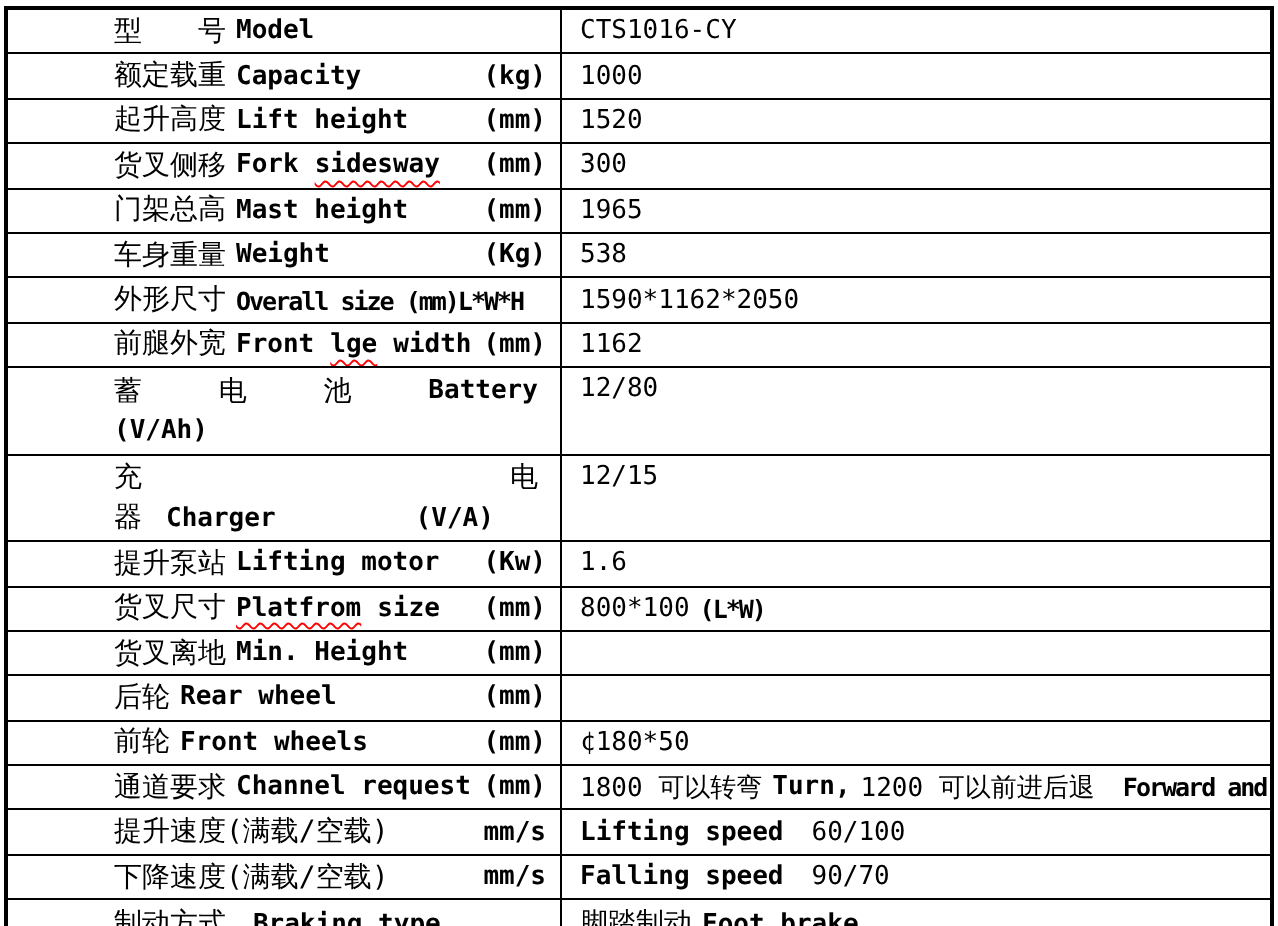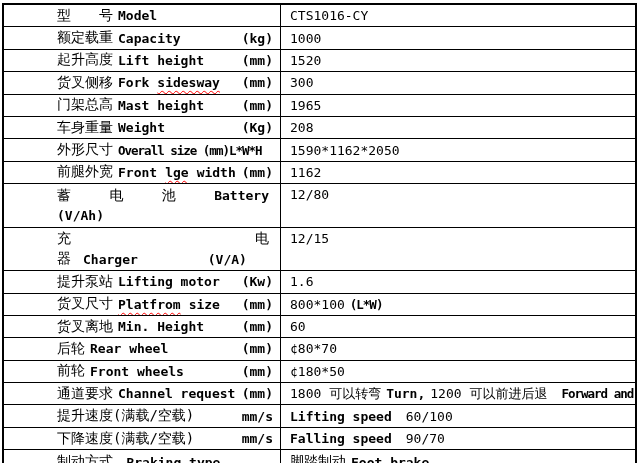--- a/index.html
+++ b/index.html
@@ -89,21 +89,21 @@
     </div>
   </div>
 
   <div class="r">
     <div class="c1">
       <span class="cn">车身重量</span>
       <span class="en">Weight</span>
       <span class="unit">(Kg)</span>
     </div>
     <div class="c2">
-      <span class="v">208</span>
+      <span class="v">538</span>
     </div>
   </div>
 
   <div class="r">
     <div class="c1">
       <span class="cn">外形尺寸</span>
       <span class="en tight">Overall size (mm)L*W*H</span>
     </div>
     <div class="c2">
       <span class="v">1590*1162*2050</span>
@@ -180,33 +180,27 @@
       <span class="vb tight ml5">(L*W)</span>
     </div>
   </div>
 
   <div class="r">
     <div class="c1">
       <span class="cn">货叉离地</span>
       <span class="en">Min. Height</span>
       <span class="unit">(mm)</span>
     </div>
-    <div class="c2">
-      <span class="v">60</span>
-    </div>
   </div>
 
   <div class="r">
     <div class="c1">
       <span class="cn">后轮</span>
       <span class="en">Rear wheel</span>
       <span class="unit">(mm)</span>
-    </div>
-    <div class="c2">
-      <span class="v">¢80*70</span>
     </div>
   </div>
 
   <div class="r">
     <div class="c1">
       <span class="cn">前轮</span>
       <span class="en">Front wheels</span>
       <span class="unit">(mm)</span>
     </div>
     <div class="c2">

